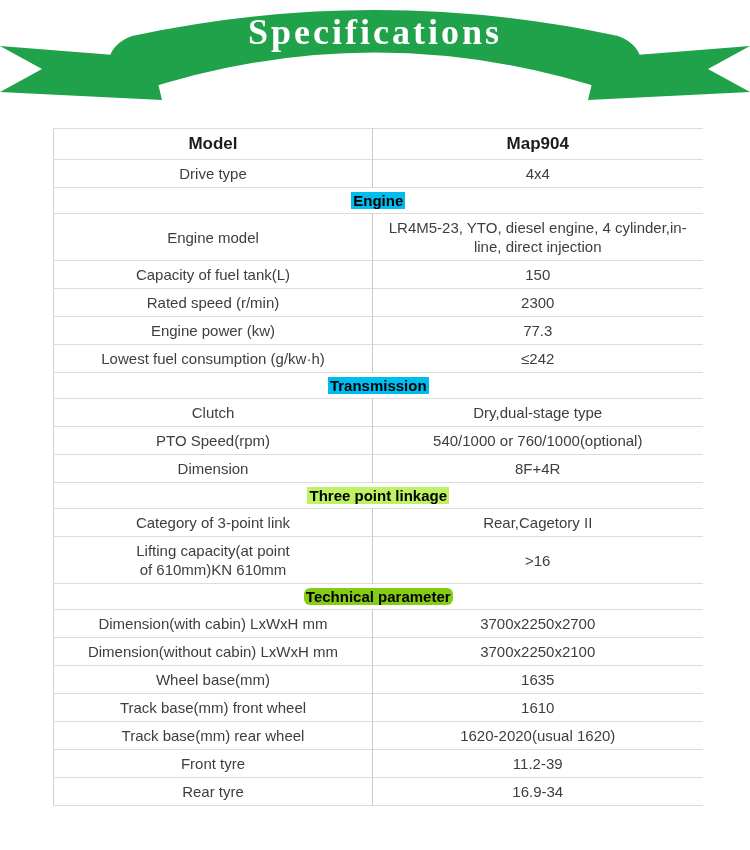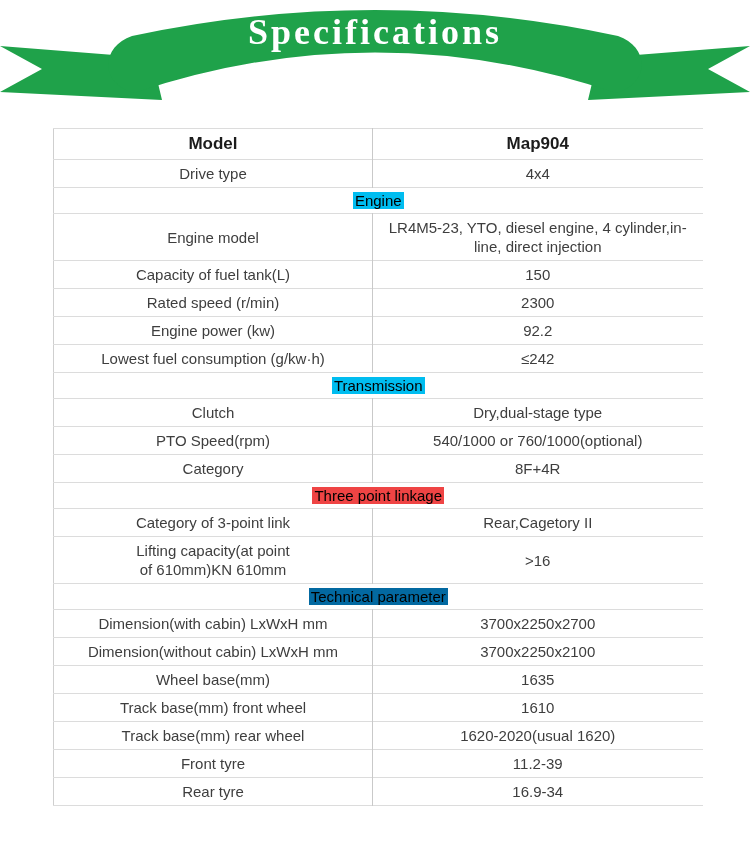--- a/index.html
+++ b/index.html
@@ -46,21 +46,21 @@
   td {
     font-size: 15px;
     color: #3e3e3e;
     line-height: 19px;
     padding: 4px 6px;
     white-space: pre-line;
   }
   td.label-cell { border-right: 1px solid #c9c9c9; }
   td.section-cell { padding: 3px 6px; }
   span.hl {
-    font-weight: 400;
+    font-weight: 700;
     color: #000000;
     padding: 0 2px;
   }
 </style>
 </head>
 <body>
 
 <div class="banner">
   <svg viewBox="0 0 750 105" width="750" height="105" xmlns="http://www.w3.org/2000/svg">
     <polygon points="0,46 152,58 162,100 0,92 42,69" fill="#1fa24a"></polygon>
@@ -97,55 +97,55 @@
       <tr>
         <td class="label-cell">Capacity of fuel tank(L)</td>
         <td class="value-cell">150</td>
       </tr>
       <tr>
         <td class="label-cell">Rated speed (r/min)</td>
         <td class="value-cell">2300</td>
       </tr>
       <tr>
         <td class="label-cell">Engine power (kw)</td>
-        <td class="value-cell">92.2</td>
+        <td class="value-cell">77.3</td>
       </tr>
       <tr>
         <td class="label-cell">Lowest fuel consumption (g/kw·h)</td>
         <td class="value-cell">≤242</td>
       </tr>
       <tr>
         <td colspan="2" class="section-cell"><span class="hl" style="background: rgb(0, 189, 240);">Transmission</span></td>
       </tr>
       <tr>
         <td class="label-cell">Clutch</td>
         <td class="value-cell">Dry,dual-stage type</td>
       </tr>
       <tr>
         <td class="label-cell">PTO Speed(rpm)</td>
         <td class="value-cell">540/1000 or 760/1000(optional)</td>
       </tr>
       <tr>
-        <td class="label-cell">Category</td>
+        <td class="label-cell">Dimension</td>
         <td class="value-cell">8F+4R</td>
       </tr>
       <tr>
-        <td colspan="2" class="section-cell"><span class="hl" style="background: #ef4444;">Three point linkage</span></td>
+        <td colspan="2" class="section-cell"><span class="hl" style="background: #bef264;">Three point linkage</span></td>
       </tr>
       <tr>
         <td class="label-cell">Category of 3-point link</td>
         <td class="value-cell">Rear,Cagetory II</td>
       </tr>
       <tr>
         <td class="label-cell">Lifting capacity(at point
 of 610mm)KN 610mm</td>
         <td class="value-cell">&gt;16</td>
       </tr>
       <tr>
-        <td colspan="2" class="section-cell"><span class="hl" style="background: #0369a1;">Technical parameter</span></td>
+        <td colspan="2" class="section-cell"><span class="hl" style="background: #84cc16; border-radius: 6px;">Technical parameter</span></td>
       </tr>
       <tr>
         <td class="label-cell">Dimension(with cabin) LxWxH mm</td>
         <td class="value-cell">3700x2250x2700</td>
       </tr>
       <tr>
         <td class="label-cell">Dimension(without cabin) LxWxH mm</td>
         <td class="value-cell">3700x2250x2100</td>
       </tr>
       <tr>

